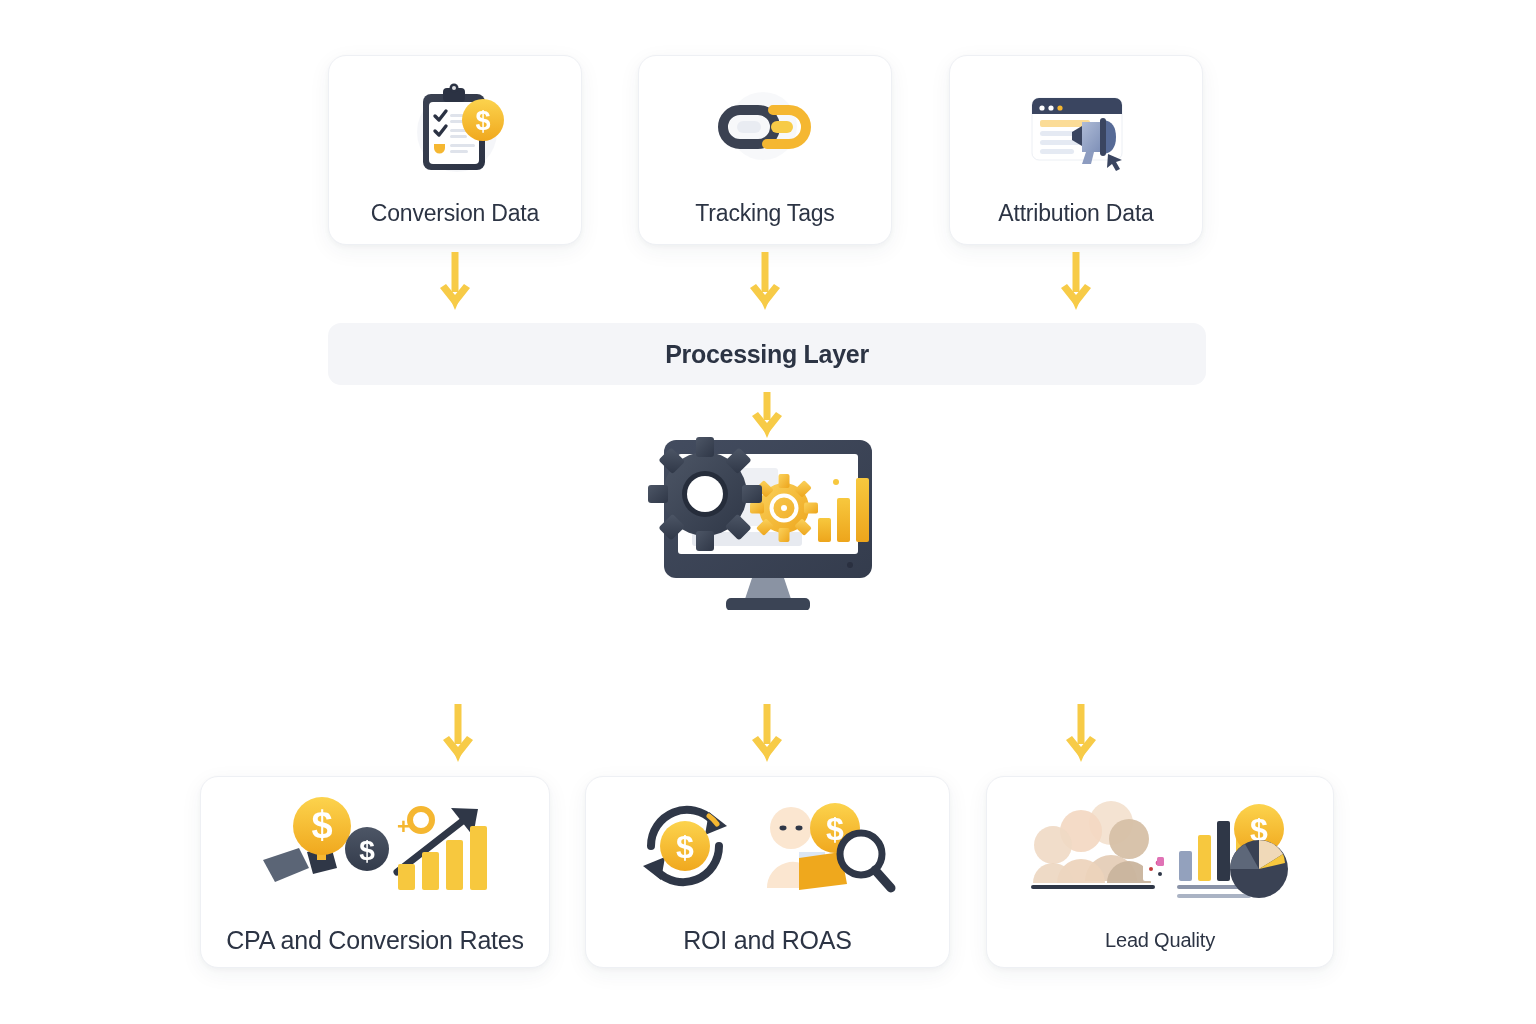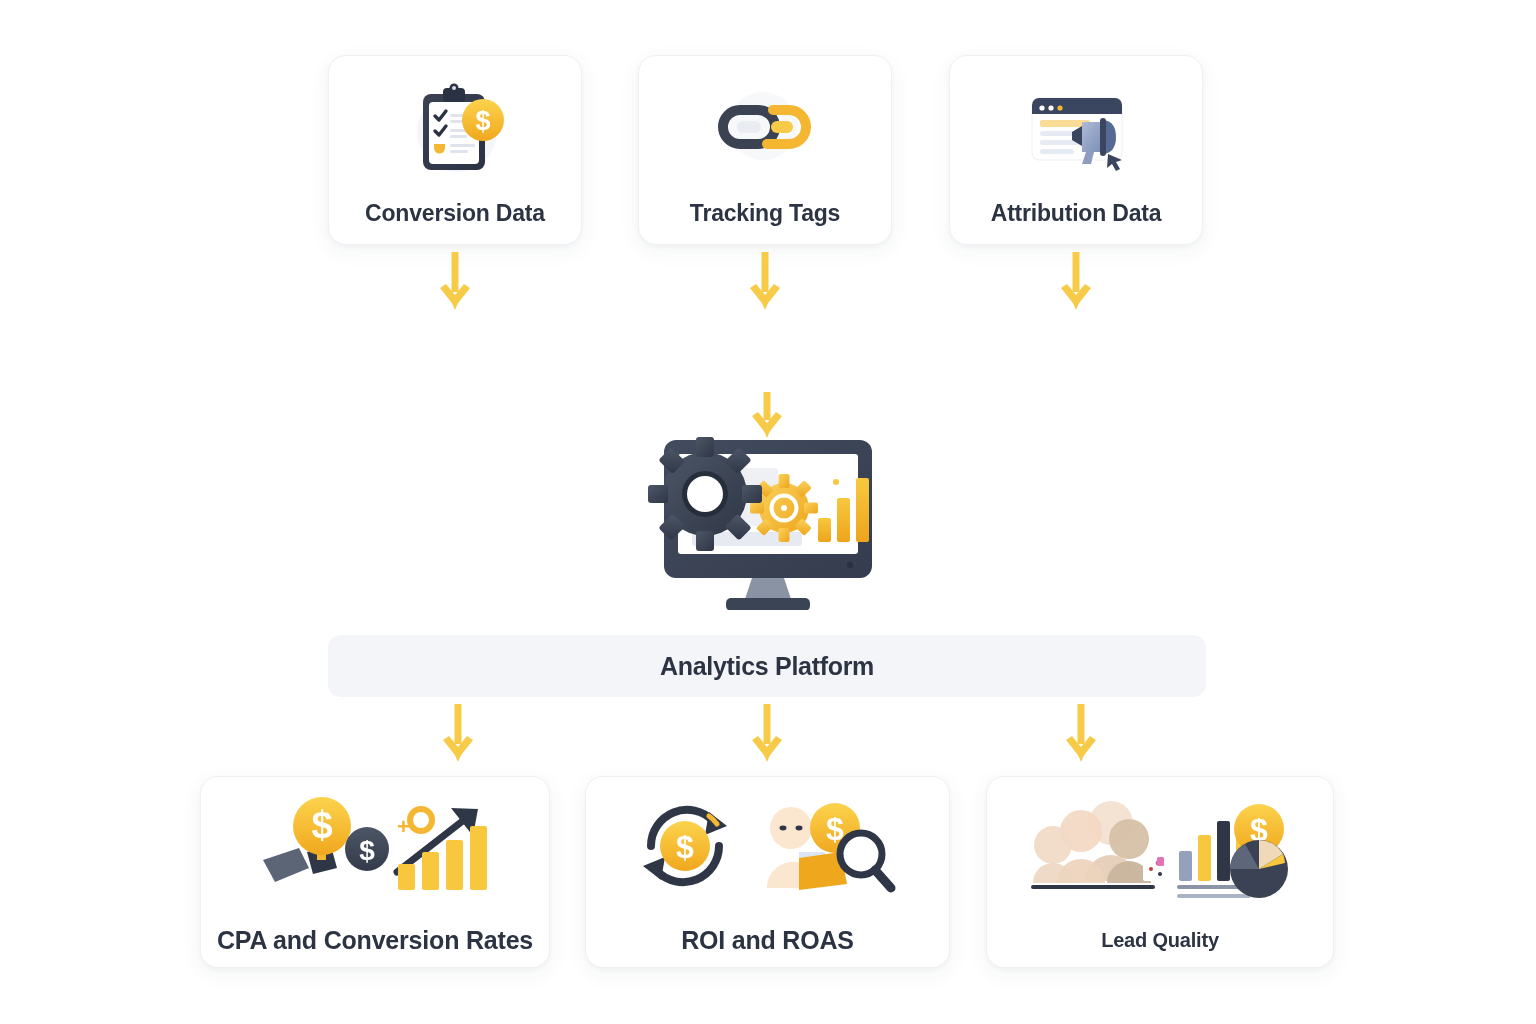--- a/index.html
+++ b/index.html
@@ -23,21 +23,21 @@
     align-items: center;
     justify-content: center;
   }
   .card .icon-wrap {
     display: flex;
     align-items: center;
     justify-content: center;
   }
   .card .card-label {
     color: #2c3444;
-    font-weight: 700;
+    font-weight: 400;
     letter-spacing: -.2px;
     text-align: center;
     white-space: nowrap;
   }
 
   
   .top-card { width: 254px; height: 190px; top: 55px; }
   .top-card .icon-wrap { height: 100px; margin-top: 6px; }
   .top-card .card-label { font-size: 23px; margin-top: 20px; }
   #card-conversion { left: 328px; }
@@ -178,20 +178,23 @@
     </svg>
   </div>
   <div class="arrow" style="left:1059px; top:252px;">
     <svg width="34" height="62" viewBox="0 0 34 62">
       <rect x="13.5" y="0" width="7" height="40" fill="#f7cb47"></rect>
       <path d="M2 36 L17 55 L32 36 L26 32 L17 43 L8 32 Z" fill="#f7cb47"></path>
       <path d="M11 44 L17 58 L23 44 Z" fill="#f7cb47"></path>
     </svg>
   </div>
 
+  <div class="band" id="band-processing">
+    <span class="band-label">Processing Layer</span>
+  </div>
 
   <div class="arrow" style="left:750px; top:392px;">
     <svg width="34" height="48" viewBox="0 0 34 48">
       <rect x="13.5" y="0" width="7" height="28" fill="#f7cb47"></rect>
       <path d="M2 24 L17 43 L32 24 L26 20 L17 31 L8 20 Z" fill="#f7cb47"></path>
       <path d="M11 32 L17 46 L23 32 Z" fill="#f7cb47"></path>
     </svg>
   </div>
 
   <div id="central-illustration">
@@ -257,23 +260,20 @@
           <rect x="-9" y="37" width="18" height="20" rx="3" transform="rotate(45)"></rect>
           <rect x="-57" y="-9" width="20" height="18" rx="3" transform="rotate(45)"></rect>
           <rect x="37" y="-9" width="20" height="18" rx="3" transform="rotate(45)"></rect>
         </g>
         <circle r="23" fill="#262d3b"></circle>
         <circle r="18" fill="#ffffff"></circle>
       </g>
     </svg>
   </div>
 
-  <div class="band" id="band-analytics">
-    <span class="band-label">Analytics Platform</span>
-  </div>
 
   <div class="arrow" style="left:441px; top:704px;">
     <svg width="34" height="62" viewBox="0 0 34 62">
       <rect x="13.5" y="0" width="7" height="40" fill="#f7cb47"></rect>
       <path d="M2 36 L17 55 L32 36 L26 32 L17 43 L8 32 Z" fill="#f7cb47"></path>
       <path d="M11 44 L17 58 L23 44 Z" fill="#f7cb47"></path>
     </svg>
   </div>
   <div class="arrow" style="left:750px; top:704px;">
     <svg width="34" height="62" viewBox="0 0 34 62">

